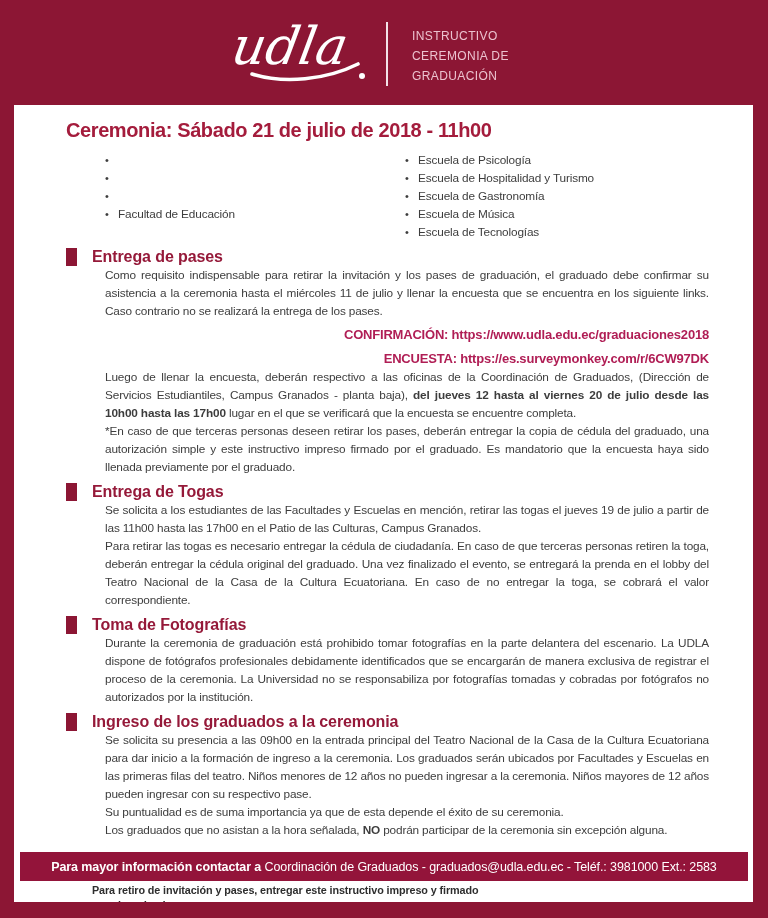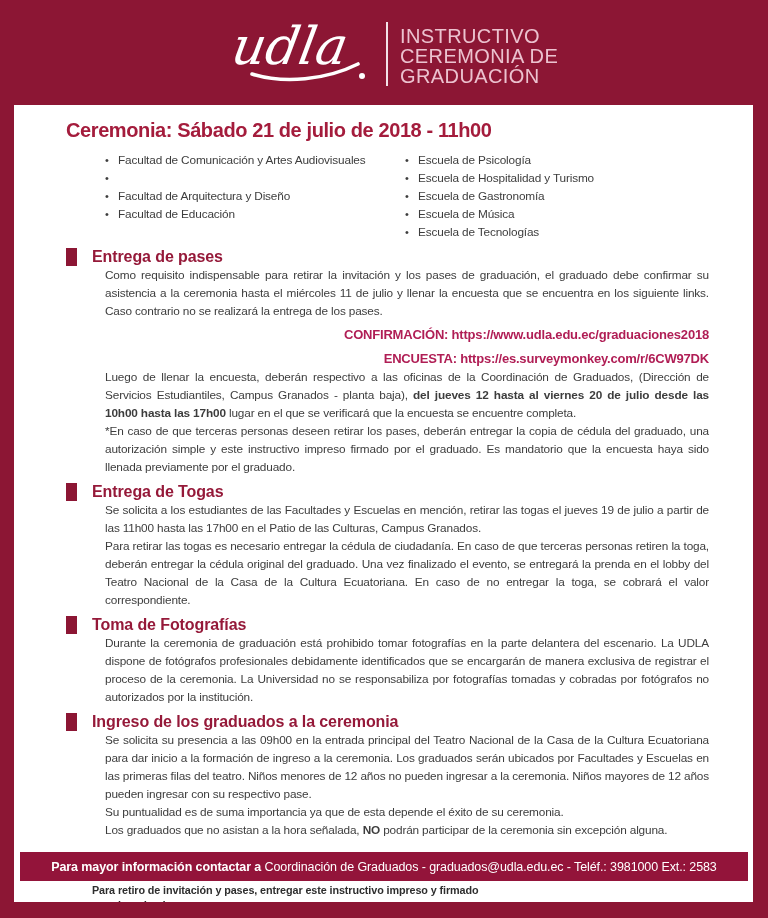--- a/index.html
+++ b/index.html
@@ -7,21 +7,21 @@
   body {
     font-family: "Liberation Sans", sans-serif;
     background:#8C1634;
     position:relative;
     overflow:hidden;
   }
   
   .header { position:absolute; top:0; left:0; width:768px; height:105px; background:#8C1634; }
   .logo-wrap { position:absolute; left:222px; top:6px; width:160px; height:92px; }
   .header-divider { position:absolute; left:386px; top:22px; width:2px; height:64px; background:#F3E2E8; }
-  .header-title { position:absolute; left:400px; top:26px; color:#ECC2CF; font-size:20px; line-height:20px; letter-spacing:0.4px; font-weight:400; }
+  .header-title { position:absolute; left:412px; top:26px; color:#ECC2CF; font-size:12px; line-height:20px; letter-spacing:0.4px; font-weight:400; }
   
   .card {
     position:absolute; left:14px; top:105px; width:739px; height:797px;
     background:#FFFFFF; overflow:hidden;
   }
   .card-inner { padding:14px 44px 0 52px; }
   .ceremony-title {
     color:#A41C3C; font-size:20px; font-weight:bold; letter-spacing:-0.4px;
     margin-bottom:9px;
   }
@@ -84,28 +84,26 @@
 
 <div class="card">
   <div class="card-inner">
 
     <h1 class="ceremony-title">Ceremonia: Sábado 21 de julio de 2018 - 11h00</h1>
 
     <div class="lists">
       <ul class="col-left">
         <li>
             <span class="dot">•</span>
-            <span>Facultad de Comunicación y Artes  Audiovisuales</span>
           </li>
         <li>
             <span class="dot">•</span>
           </li>
         <li>
             <span class="dot">•</span>
-            <span>Facultad de Arquitectura y Diseño</span>
           </li>
         <li>
             <span class="dot">•</span>
             <span>Facultad de Educación</span>
           </li>
       </ul>
       <ul class="col-right">
         <li>
             <span class="dot">•</span>
             <span>Escuela de Psicología</span>

